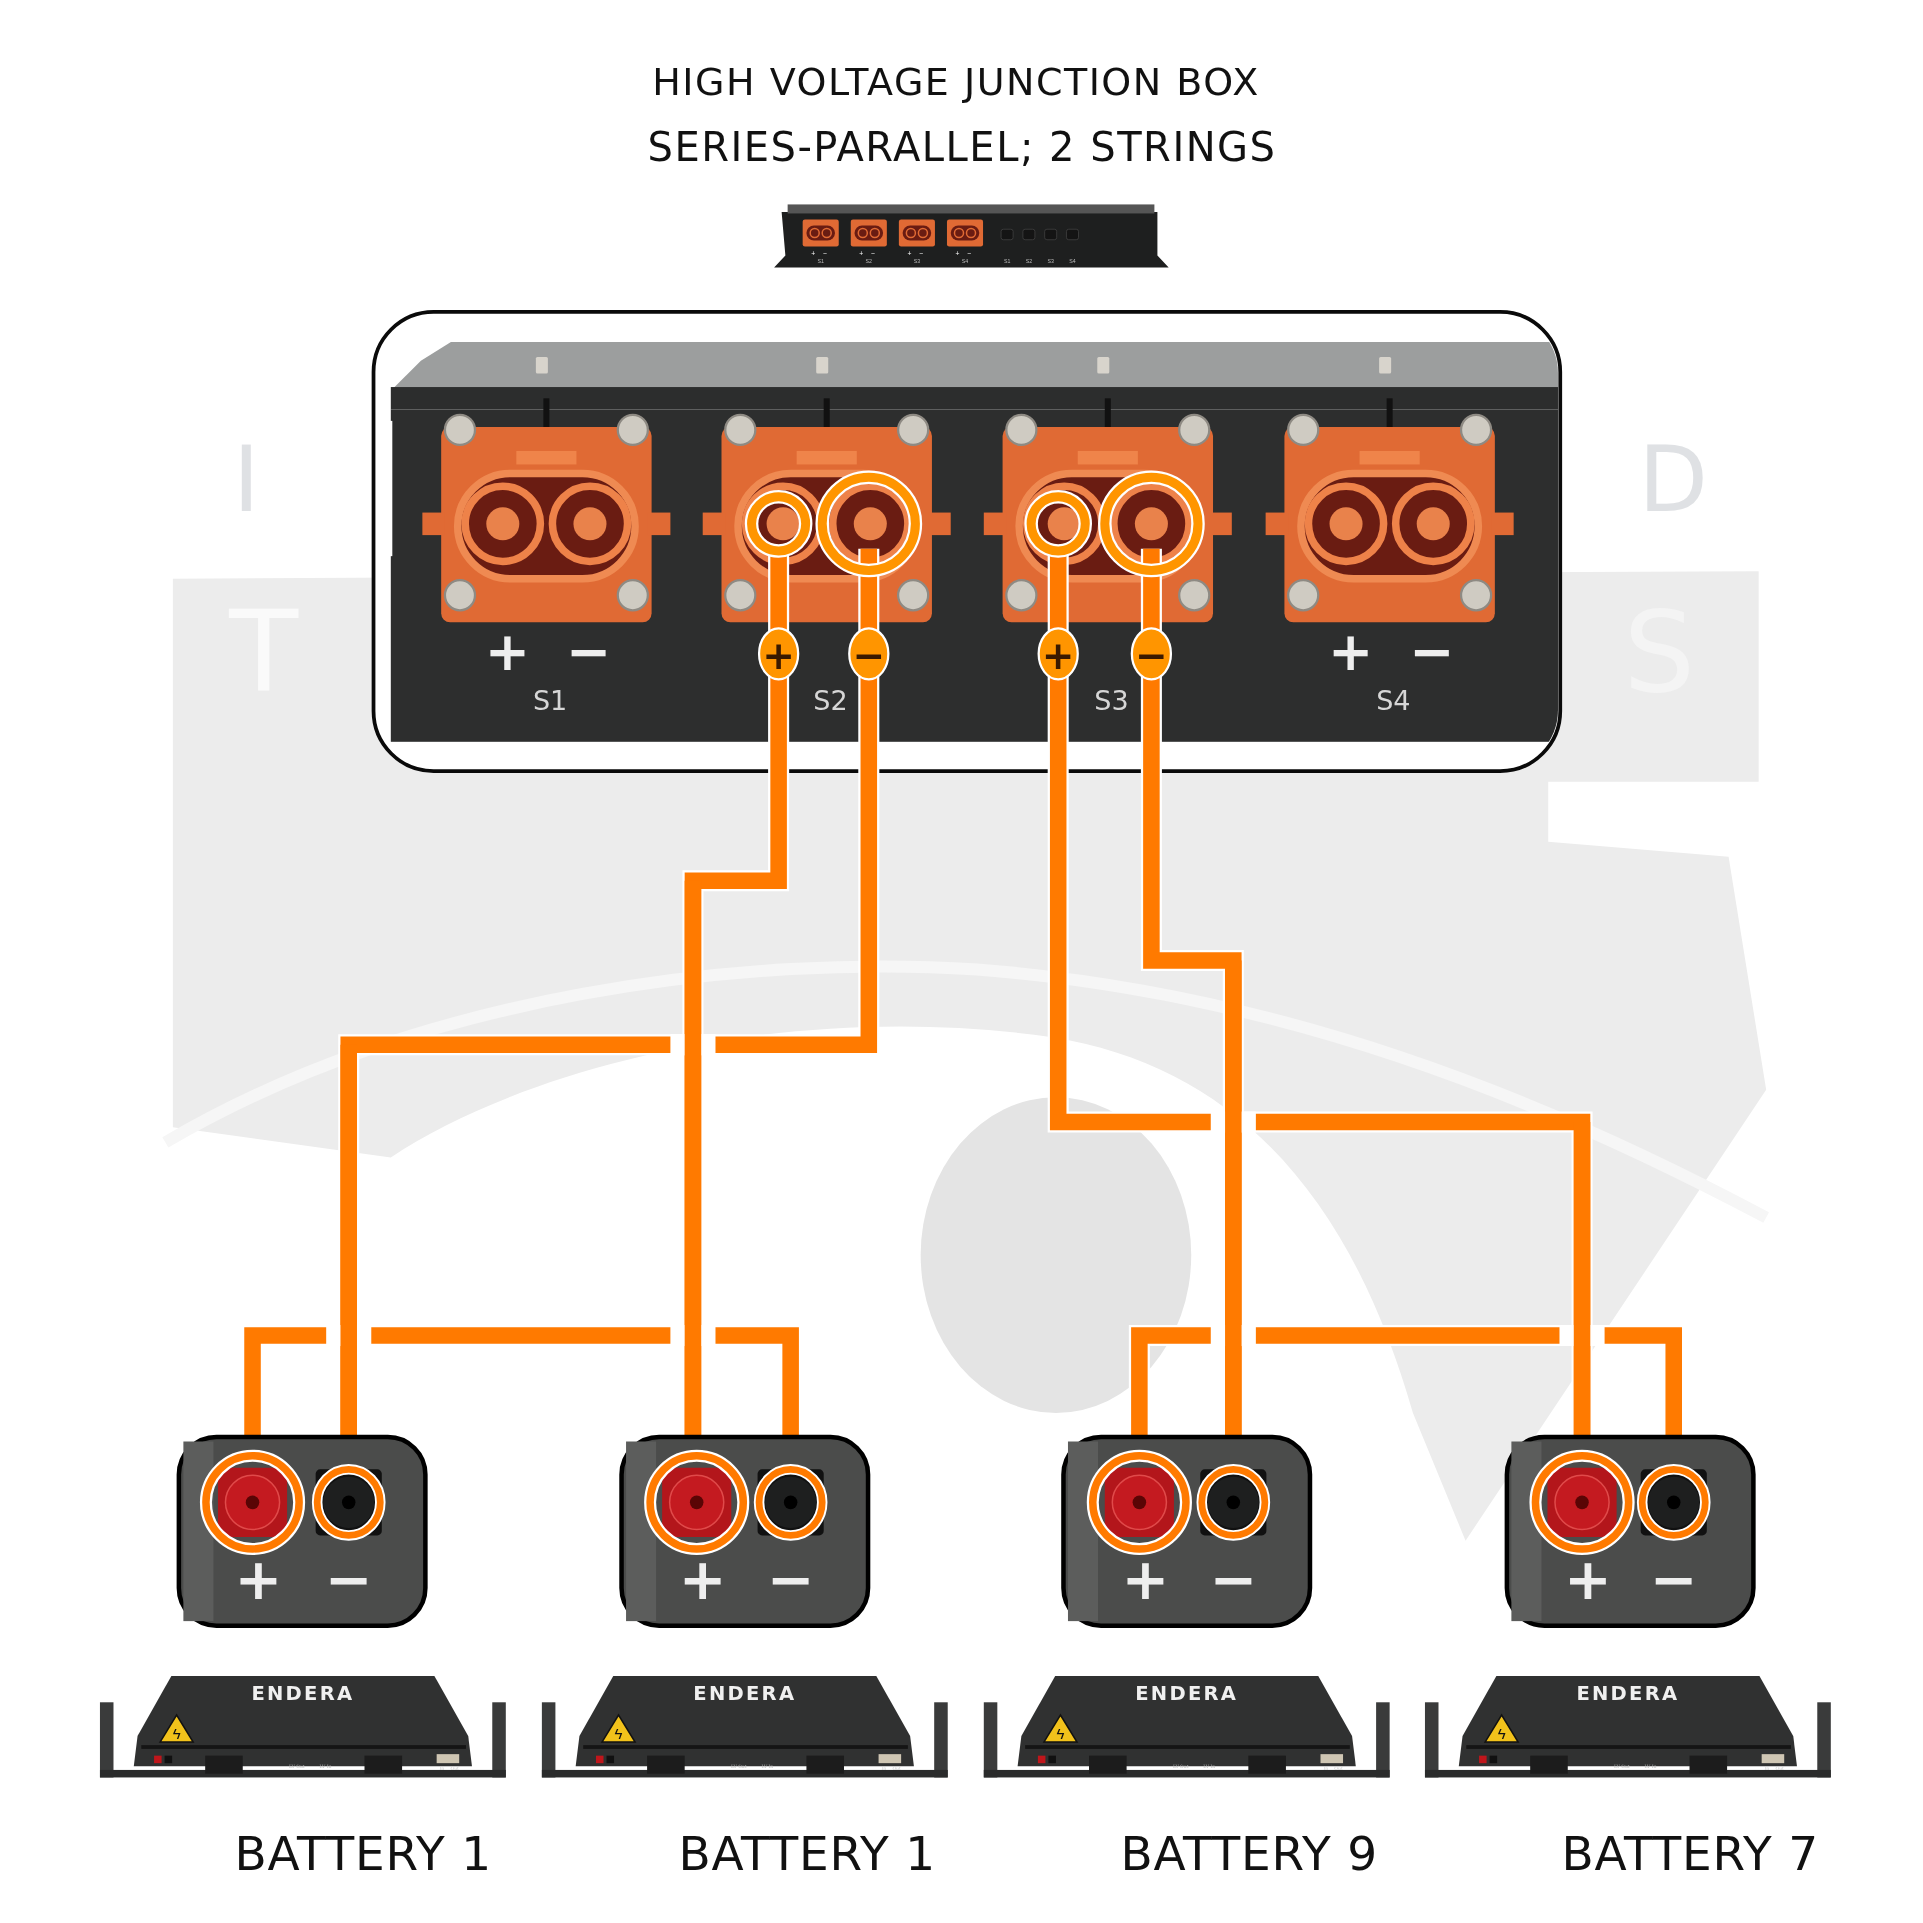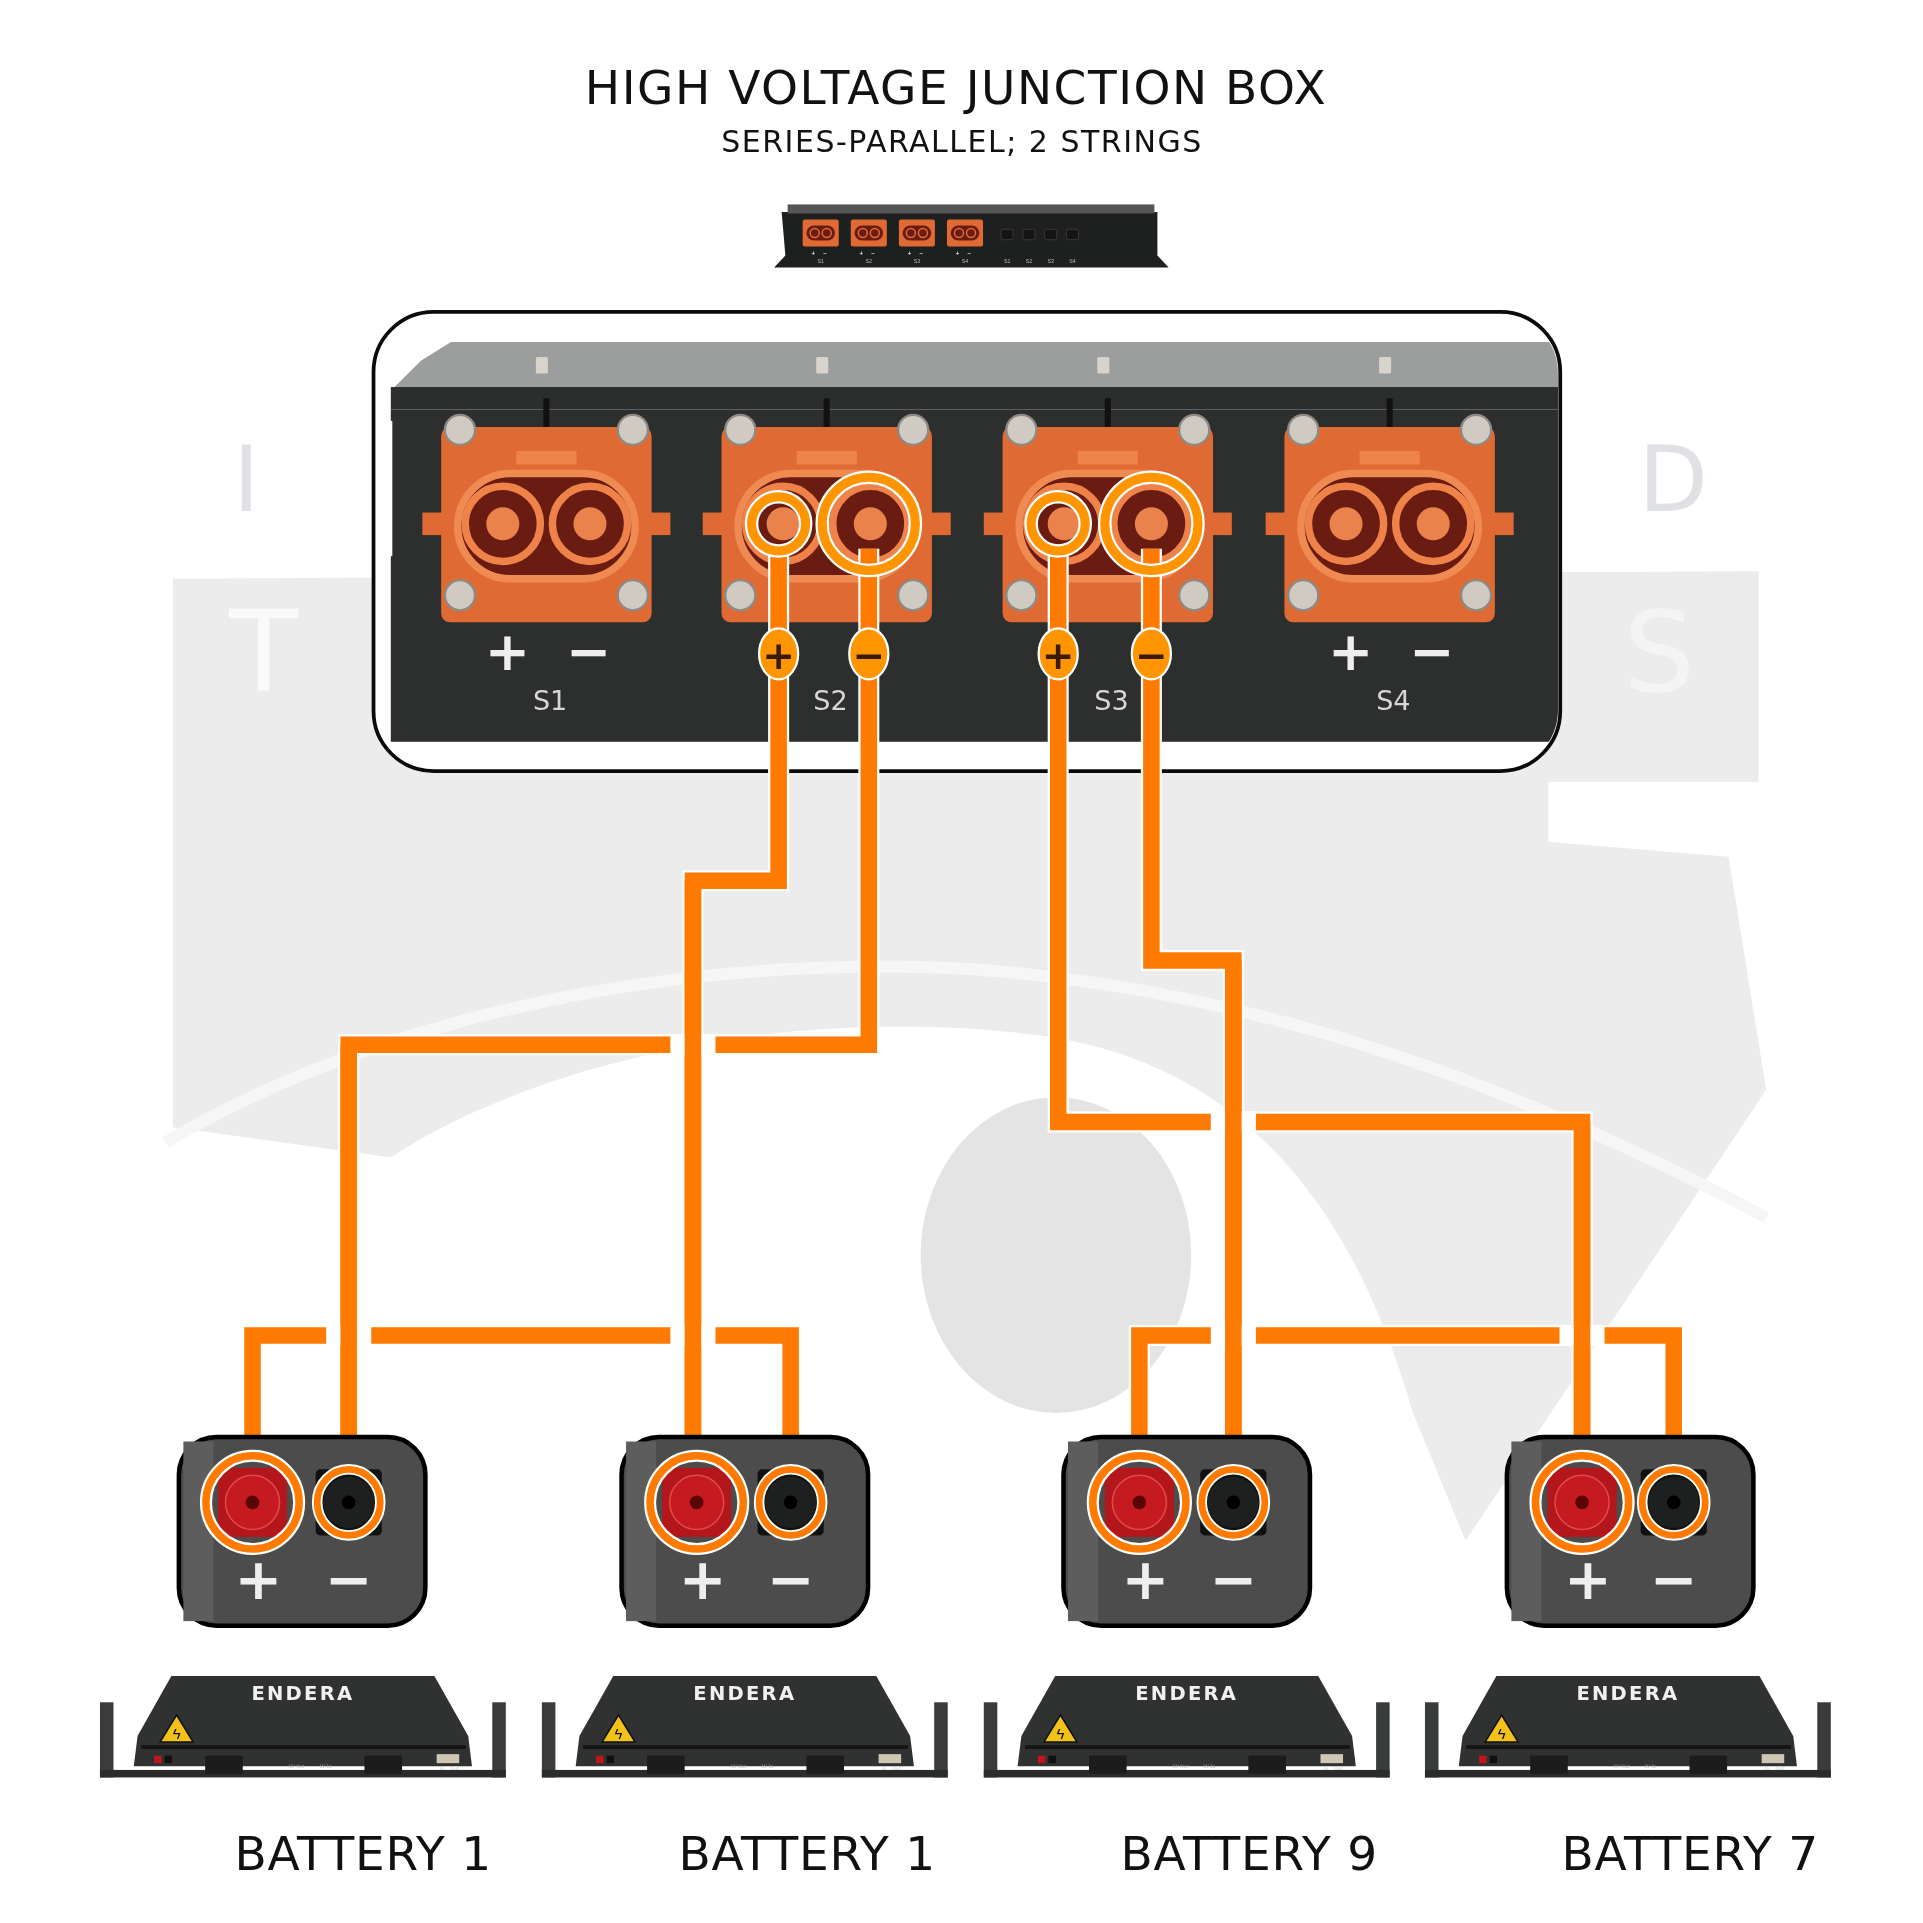--- a/index.html
+++ b/index.html
@@ -1,19 +1,19 @@
 <!DOCTYPE html>
 <html style="font-size:12px"><head>
 <meta charset="utf-8">
 <style>
   html,body{margin:0;padding:0;background:#ffffff;}
   body{width:1924px;height:1924px;position:relative;overflow:hidden;font-family:"Liberation Sans",sans-serif;}
   .abs{position:absolute;}
-  #title{left:0;width:1912px;top:60px;text-align:center;font-size:47px;letter-spacing:1.5px;color:#111;font-family:"DejaVu Sans",sans-serif;font-weight:normal;}
-  #subtitle{left:0;width:1924px;top:124px;text-align:center;font-size:30px;letter-spacing:1.5px;color:#111;font-family:"DejaVu Sans",sans-serif;}
+  #title{left:0;width:1912px;top:60px;text-align:center;font-size:38px;letter-spacing:1.5px;color:#111;font-family:"DejaVu Sans",sans-serif;font-weight:normal;}
+  #subtitle{left:0;width:1924px;top:124px;text-align:center;font-size:40px;letter-spacing:1.5px;color:#111;font-family:"DejaVu Sans",sans-serif;}
   .blabel{top:1826px;width:376px;text-align:right;font-size:47px;letter-spacing:0.8px;color:#111;font-family:"DejaVu Sans",sans-serif;}
   svg{position:absolute;left:0;top:0;}
   .wm{font-family:"DejaVu Sans",sans-serif;fill:#dfe1e4;}
 </style>
 </head>
 <body>
 
 <svg id="scene" width="1924" height="1924" viewBox="0 0 2560 2560">
   <g id="watermark">
     <path d="M230 770 L2340 760 L2340 1040 L2060 1040 L2060 1120 L2300 1140 L2350 1450 L1950 2050 L1880 1880 C1800 1600 1650 1420 1400 1380 C1050 1330 700 1420 520 1540 L230 1500 Z" fill="#ececec"></path>

